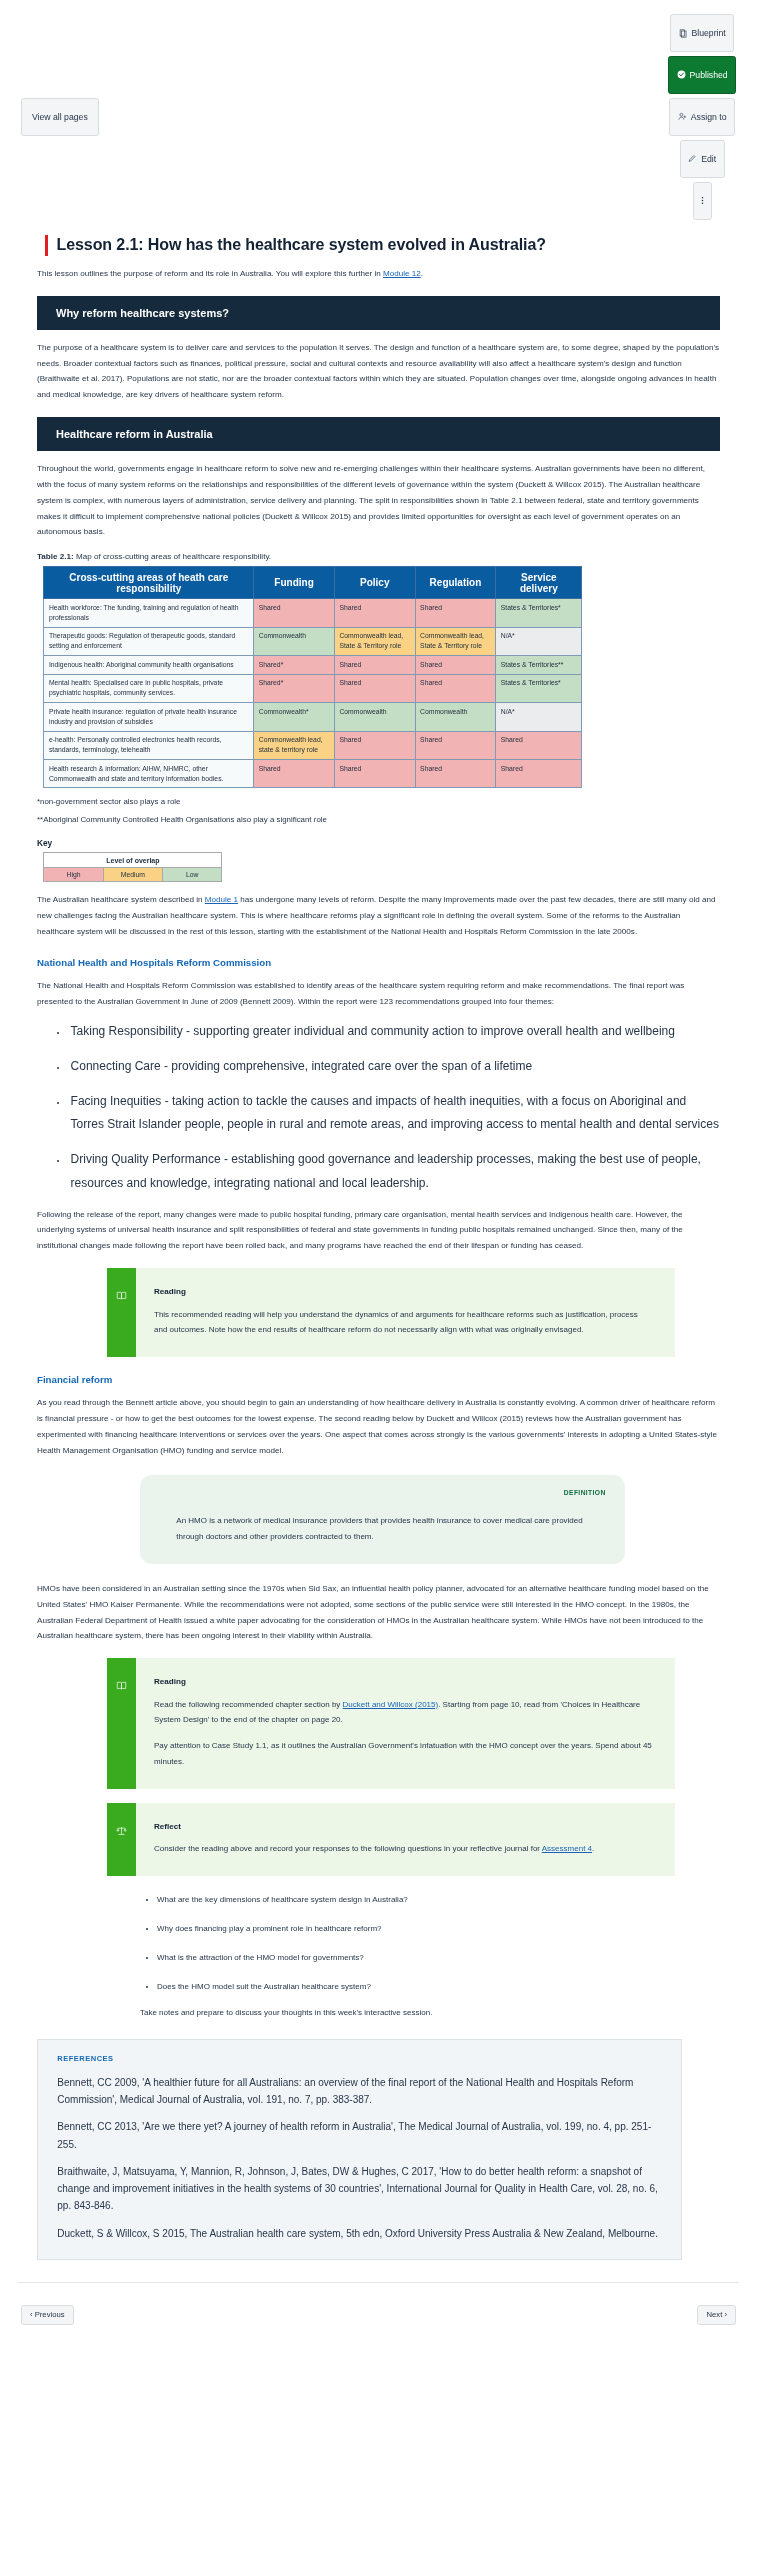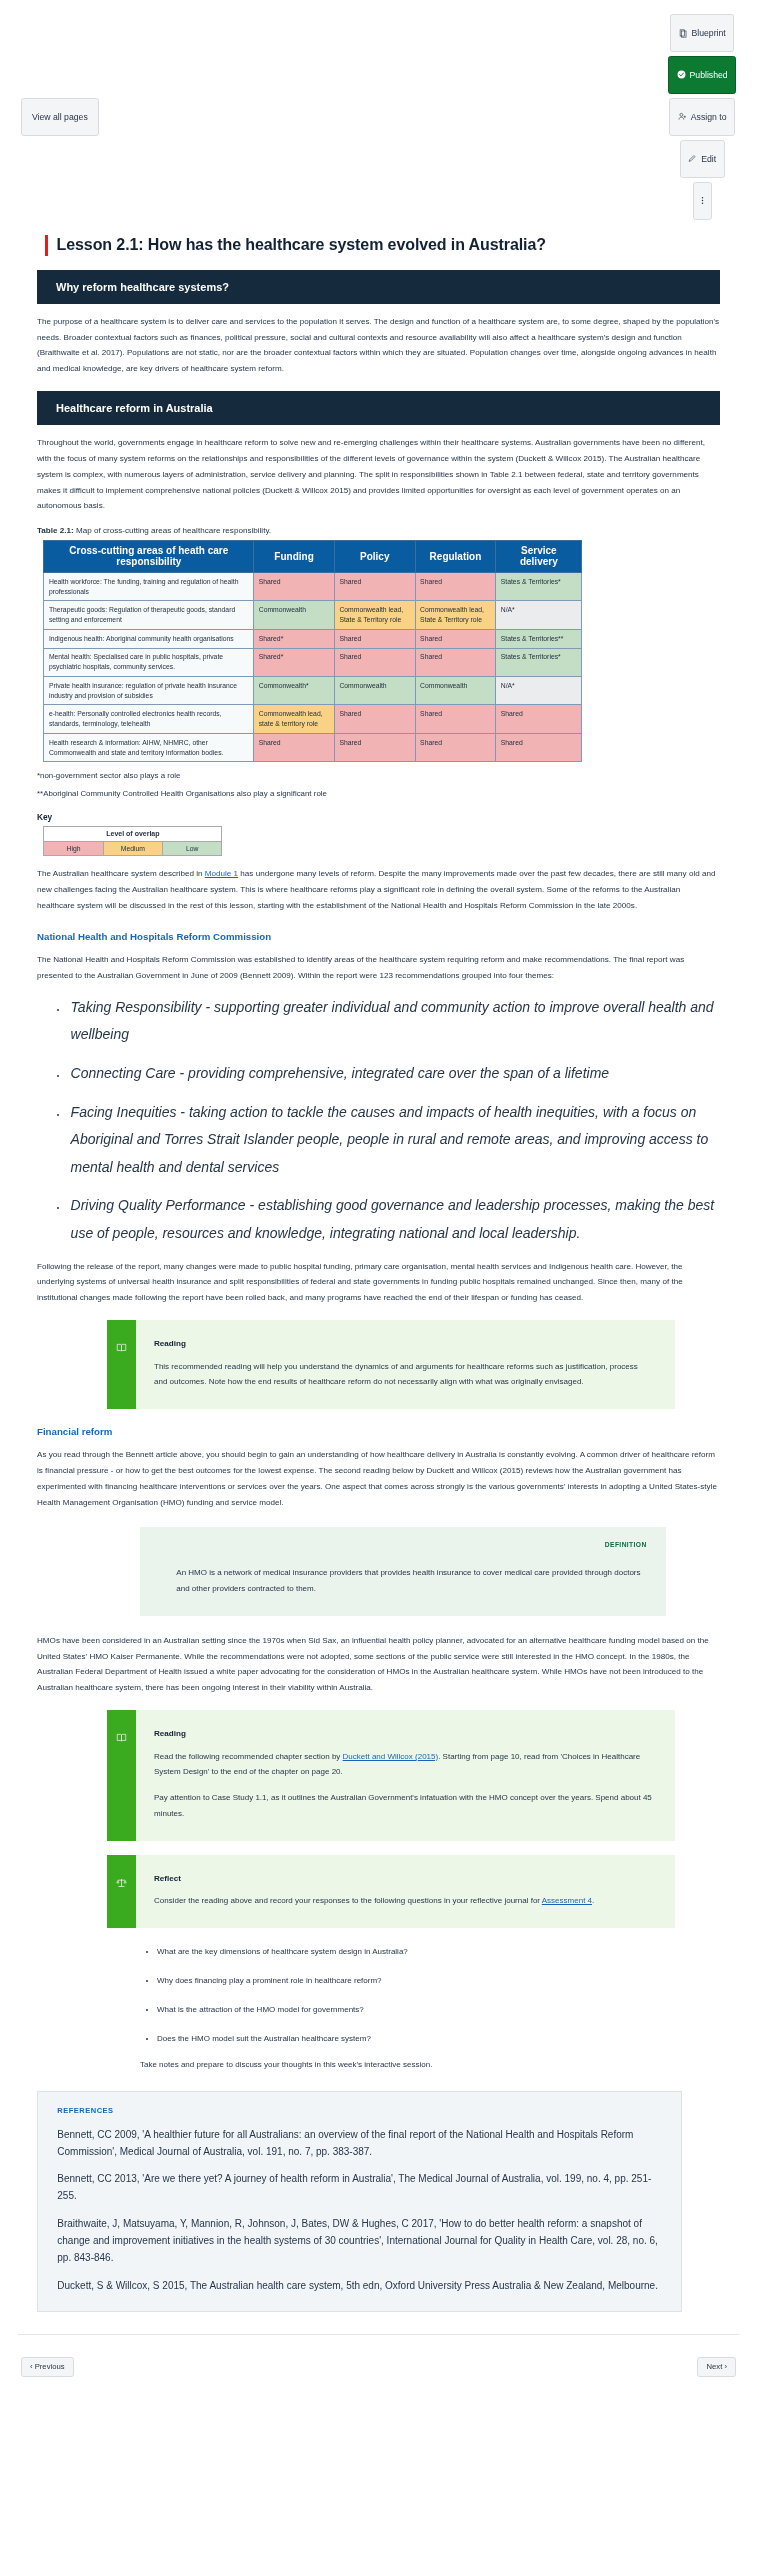--- a/index.html
+++ b/index.html
@@ -111,22 +111,22 @@
     border: 0.6px solid #a9a9a9; text-align: center;
     font-size: 6.8px; padding: 3.2px 1.3px; color: #1f2c3c;
   }
   table.key td.kh { font-weight: bold; background: #ffffff; font-size: 7px; }
   td.k-high { background: #f2b3b4; }
   td.k-med  { background: #fad285; }
   td.k-low  { background: #c4ddc5; }
 
   ul.bullets { margin: 7.7px 0 7.7px 0; padding-left: 31px; }
   ul.bullets li {
-    font-size: 14px; line-height: 1.95; color: #27364a;
-    margin-bottom: 11.6px; padding-left: 2.6px; font-style: italic;
+    font-size: 12px; line-height: 1.95; color: #27364a;
+    margin-bottom: 11.6px; padding-left: 2.6px;
   }
   ul.bullets li::marker { font-size: 6.4px; }
 
   
   .callout {
     display: flex; margin: 14px 0 14px 70px; width: 568px;
     background: #edf7e8; min-height: 64px;
   }
   .callout .stripe {
     width: 29px; background: #3aab1e; flex: 0 0 29px;
@@ -136,22 +136,23 @@
   .callout .cbody { padding: 19.3px 22px 19.3px 18px; flex: 1; }
   .callout .ctitle {
     font-size: 8.1px; font-weight: bold; color: #132234; margin: 0 0 10.3px 0;
   }
   .callout p {
     font-size: 8px; line-height: 1.95; color: #27364a; margin: 0 0 10.3px 0;
   }
   .callout p:last-child { margin-bottom: 0; }
 
   .definition {
-    background: #eaf3ec; margin: 17px 0 17px 103px; width: 526px;
+    background: #eaf3ec; margin: 17px 0 17px 103px; width: 485px;
     padding: 14px 19.3px 19.3px 19.3px;
+    border-radius: 12px;
   }
   .definition .dtag {
     text-align: right; font-size: 6.7px; font-weight: bold;
     letter-spacing: 0.4px; color: #0c6b3d; margin-bottom: 17px;
   }
   .definition p {
     font-size: 8px; line-height: 1.95; color: #27364a; margin: 0 0 0 17px;
   }
 
   .callout.reflect .stripe { background: #3aab1e; }
@@ -247,20 +248,21 @@
     </div>
   </div>
 
   <div class="content">
 
     <div class="lesson-title">
       <div class="title-bar"></div>
       <h1>Lesson 2.1: How has the healthcare system evolved in Australia?</h1>
     </div>
 
+    <p class="body"><span>This lesson outlines the purpose of reform and its role in Australia. You will explore this further in </span><a class="link" href="#">Module 12</a><span>.</span></p>
 
     <div class="section-banner">Why reform healthcare systems?</div>
     <p class="body">The purpose of a healthcare system is to deliver care and services to the population it serves. The design and function of a healthcare system are, to some degree, shaped by the population's needs. Broader contextual factors such as finances, political pressure, social and cultural contexts and resource availability will also affect a healthcare system's design and function (Braithwaite et al. 2017). Populations are not static, nor are the broader contextual factors within which they are situated. Population changes over time, alongside ongoing advances in health and medical knowledge, are key drivers of healthcare system reform.</p>
 
     <div class="section-banner">Healthcare reform in Australia</div>
     <p class="body">Throughout the world, governments engage in healthcare reform to solve new and re-emerging challenges within their healthcare systems. Australian governments have been no different, with the focus of many system reforms on the relationships and responsibilities of the different levels of governance within the system (Duckett &amp; Willcox 2015). The Australian healthcare system is complex, with numerous layers of administration, service delivery and planning. The split in responsibilities shown in Table 2.1 between federal, state and territory governments makes it difficult to implement comprehensive national policies (Duckett &amp; Willcox 2015) and provides limited opportunities for oversight as each level of government operates on an autonomous basis.</p>
 
     <p class="tbl-caption"><b>Table 2.1:</b><span> Map of cross-cutting areas of healthcare responsibility.</span></p>
 
     <table class="resp">

